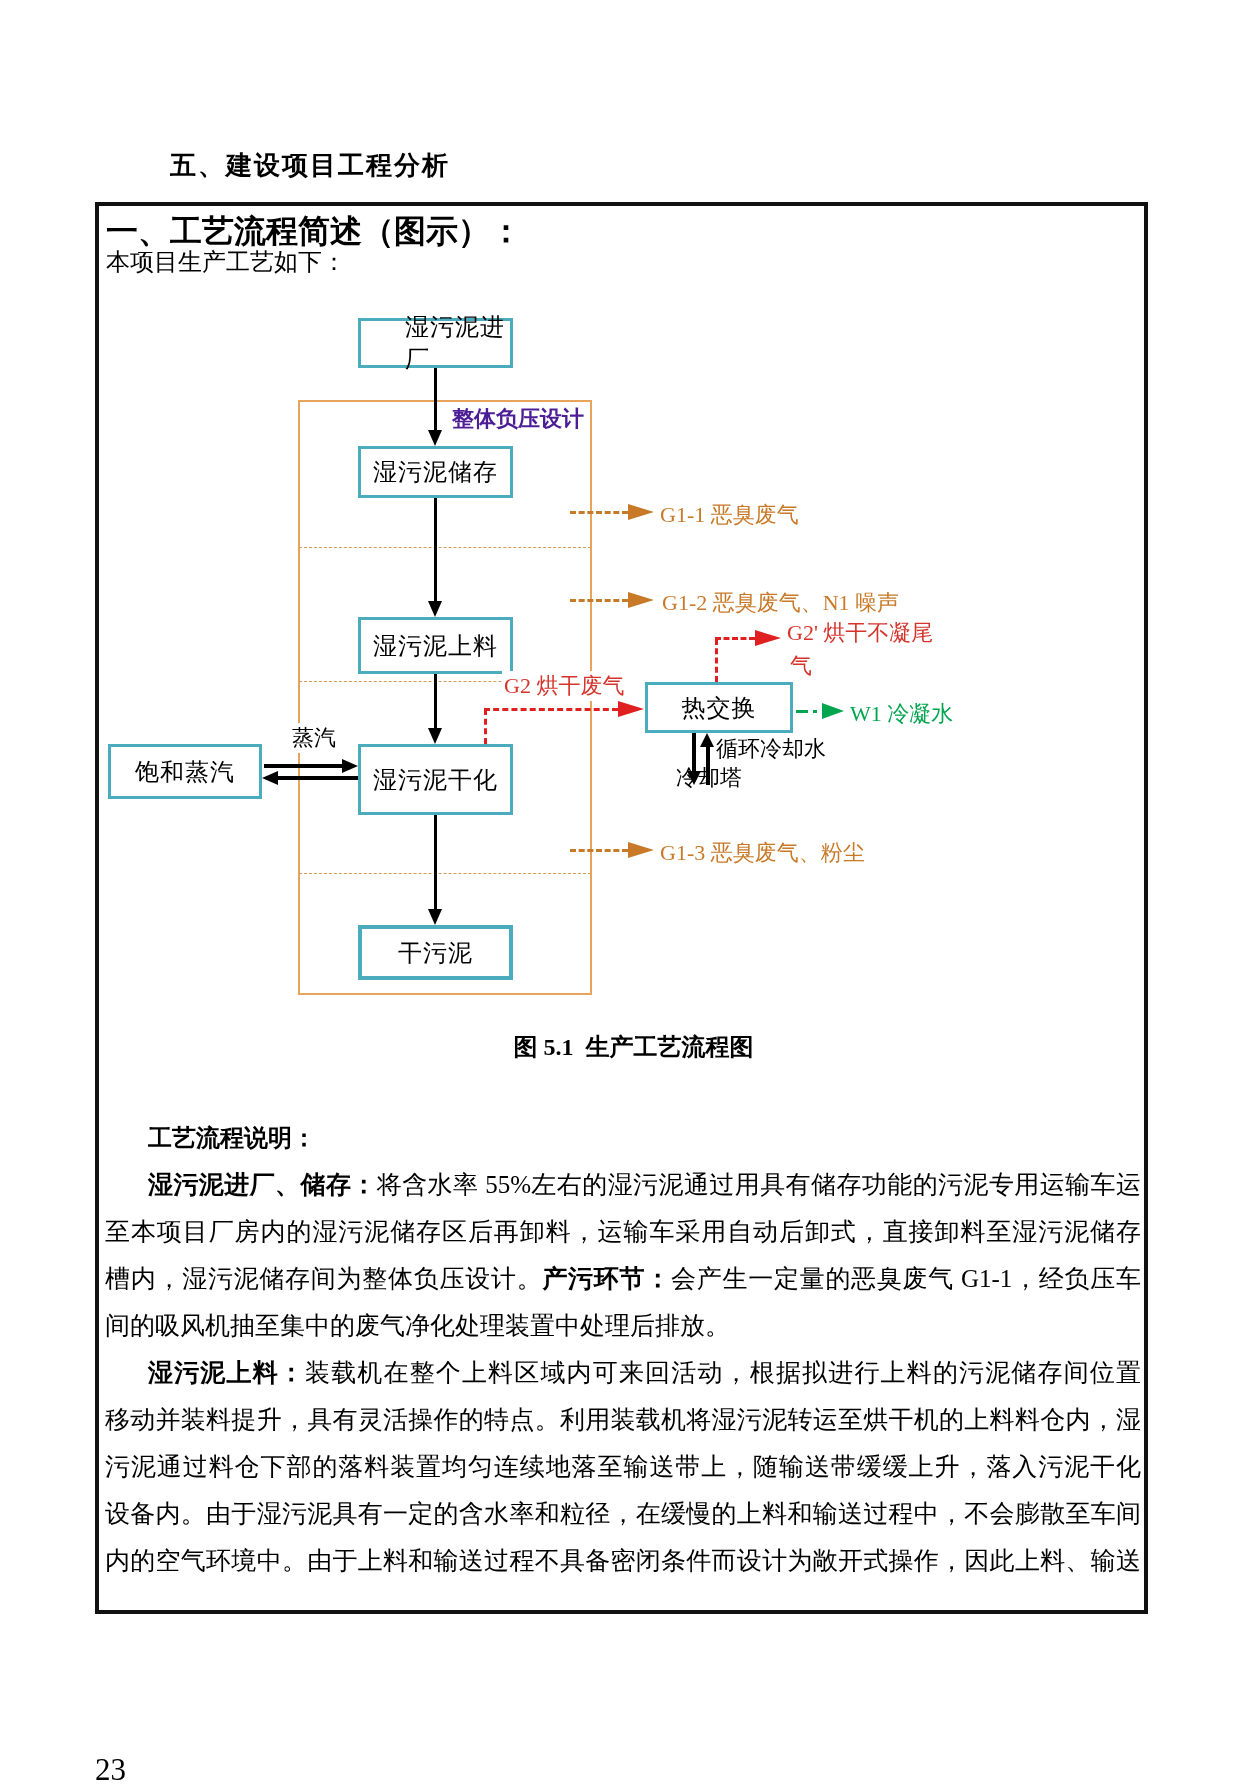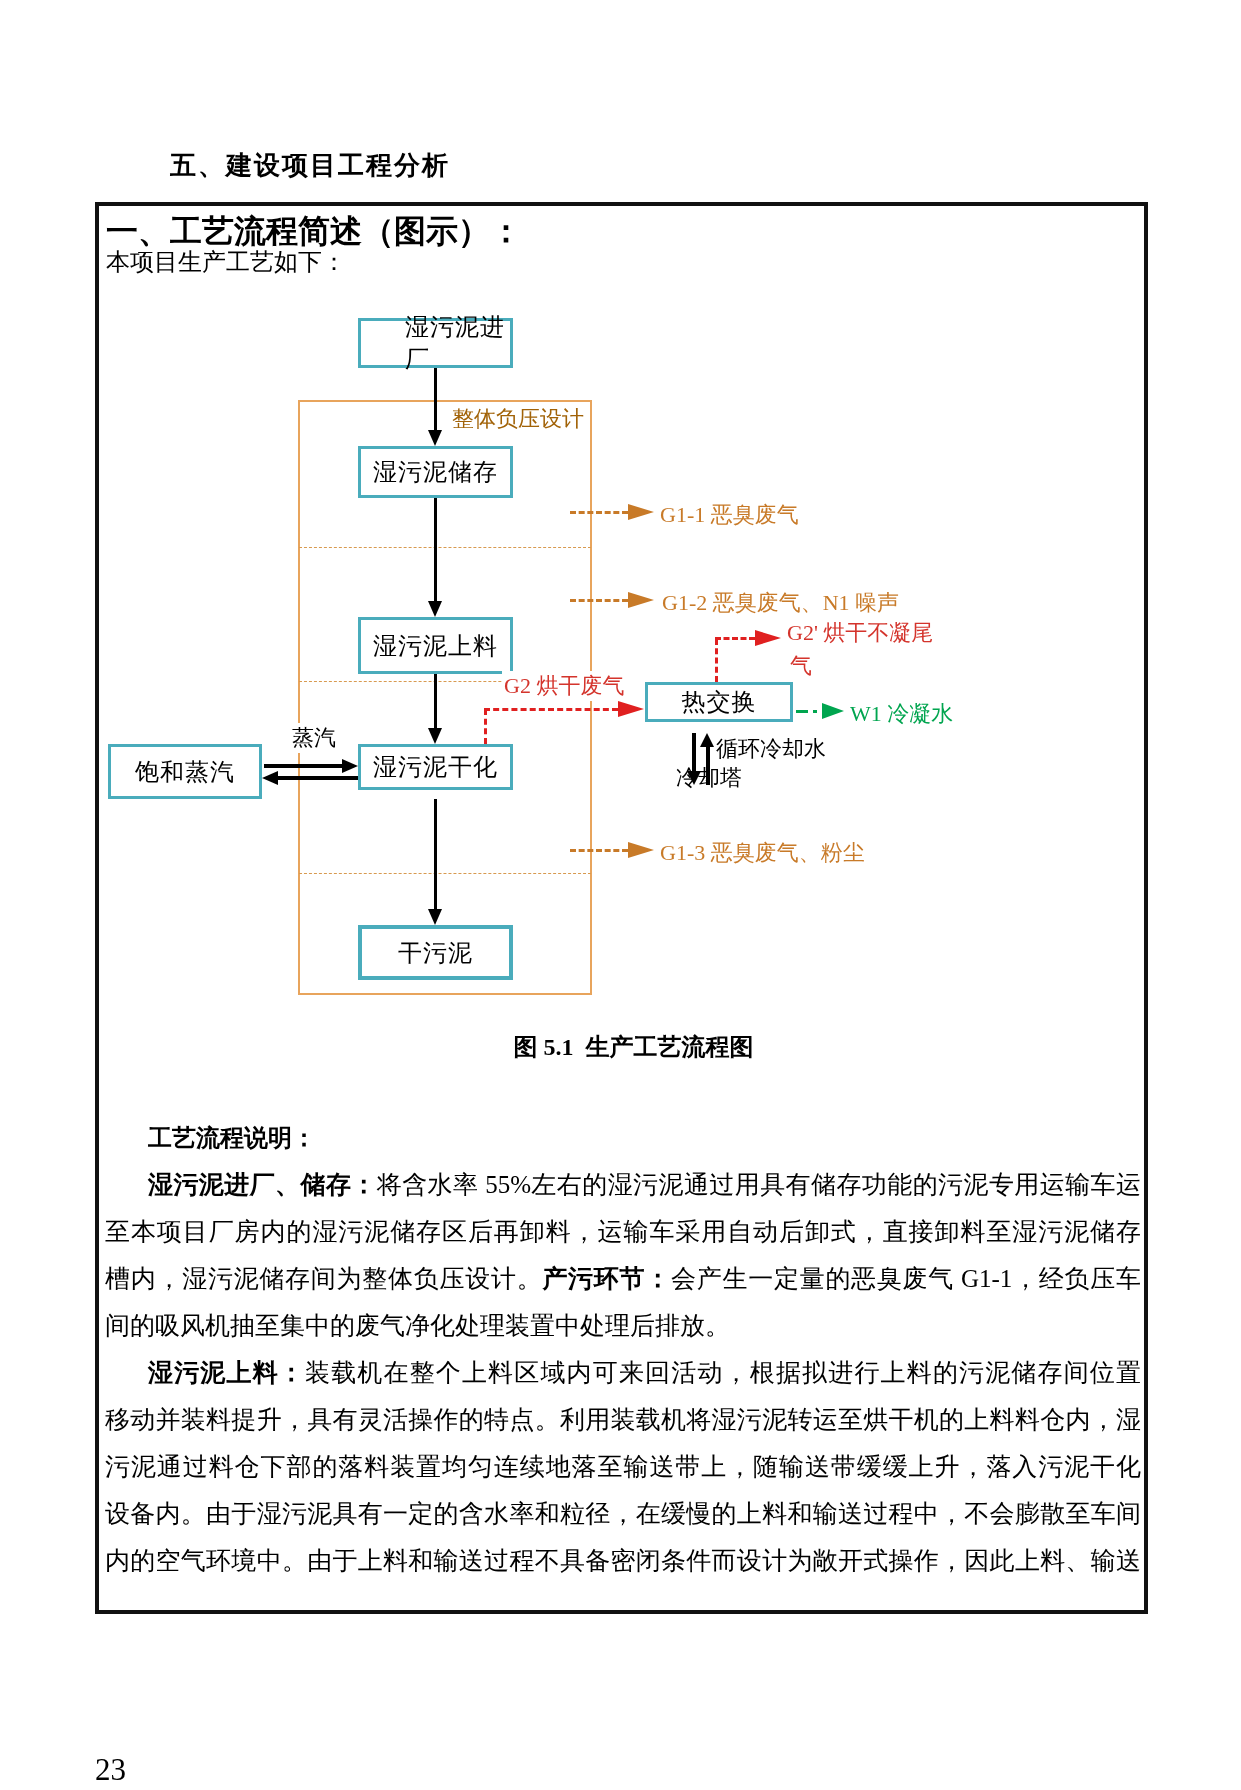--- a/index.html
+++ b/index.html
@@ -27,21 +27,21 @@
   .head-right-or{width:0;height:0;border-top:8px solid transparent;border-bottom:8px solid transparent;border-left:26px solid #c87a28;}
   .dash-h-rd{border-top:3px dashed #e02020;height:0;}
   .dash-v-rd{border-left:3px dashed #e02020;width:0;}
   .head-right-rd{width:0;height:0;border-top:8px solid transparent;border-bottom:8px solid transparent;border-left:26px solid #e02020;}
   .gseg{background:#00a54f;height:3px;}
   .head-right-gr{width:0;height:0;border-top:8px solid transparent;border-bottom:8px solid transparent;border-left:22px solid #00a54f;}
   .lbl{font-size:22px;white-space:nowrap;}
   .or{color:#c87a28;}
   .rd{color:#d4342c;}
   .gr{color:#00a54f;}
-  .obd{color:#a16207;}
+  .obd{color:#4c1d95;font-weight:bold;}
   
   #desc{left:105px;top:1161px;width:1036px;font-size:25px;}
   .tline{height:47px;line-height:47px;text-align:justify;text-align-last:justify;overflow:hidden;white-space:nowrap;}
   .tline.noj{text-align:left;text-align-last:left;}
   .tline.ind{text-indent:43px;}
   .lead{font-weight:bold;}
   .caption{left:95px;top:1031px;width:1053px;text-align:center;font-size:24px;font-weight:bold;white-space:pre;padding-left:12px;}
 </style>
 </head>
 <body>
@@ -67,24 +67,24 @@
   <div class="abs vflow" style="left:434px;top:498px;height:103px;"></div>
   <div class="abs head-down" style="left:428px;top:601px;"></div>
   <div class="abs vflow" style="left:434px;top:668px;height:60px;"></div>
   <div class="abs head-down" style="left:428px;top:728px;"></div>
   <div class="abs vflow" style="left:434px;top:799px;height:110px;"></div>
   <div class="abs head-down" style="left:428px;top:909px;"></div>
 
   <div class="abs node" style="left:358px;top:318px;width:155px;height:50px;padding-left:44px;">湿污泥进厂</div>
   <div class="abs node" style="left:358px;top:446px;width:155px;height:52px;">湿污泥储存</div>
   <div class="abs node" style="left:358px;top:617px;width:155px;height:57px;">湿污泥上料</div>
-  <div class="abs node" style="left:358px;top:744px;width:155px;height:46px;">湿污泥干化</div>
+  <div class="abs node" style="left:358px;top:744px;width:155px;height:71px;">湿污泥干化</div>
   <div class="abs node thick" style="left:358px;top:925px;width:155px;height:55px;">干污泥</div>
   <div class="abs node" style="left:108px;top:744px;width:154px;height:55px;">饱和蒸汽</div>
-  <div class="abs node" style="left:645px;top:682px;width:148px;height:40px;">热交换</div>
+  <div class="abs node" style="left:645px;top:682px;width:148px;height:51px;">热交换</div>
 
   <div class="abs dash-h-or" style="left:570px;top:511px;width:58px;"></div>
   <div class="abs head-right-or" style="left:628px;top:504px;"></div>
   <div class="abs lbl or" style="left:660px;top:500px;">G1-1 恶臭废气</div>
 
   <div class="abs dash-h-or" style="left:570px;top:599px;width:58px;"></div>
   <div class="abs head-right-or" style="left:628px;top:592px;"></div>
   <div class="abs lbl or" style="left:662px;top:588px;">G1-2 恶臭废气、N1 噪声</div>
 
   <div class="abs dash-v-rd" style="left:715px;top:639px;height:43px;"></div>

